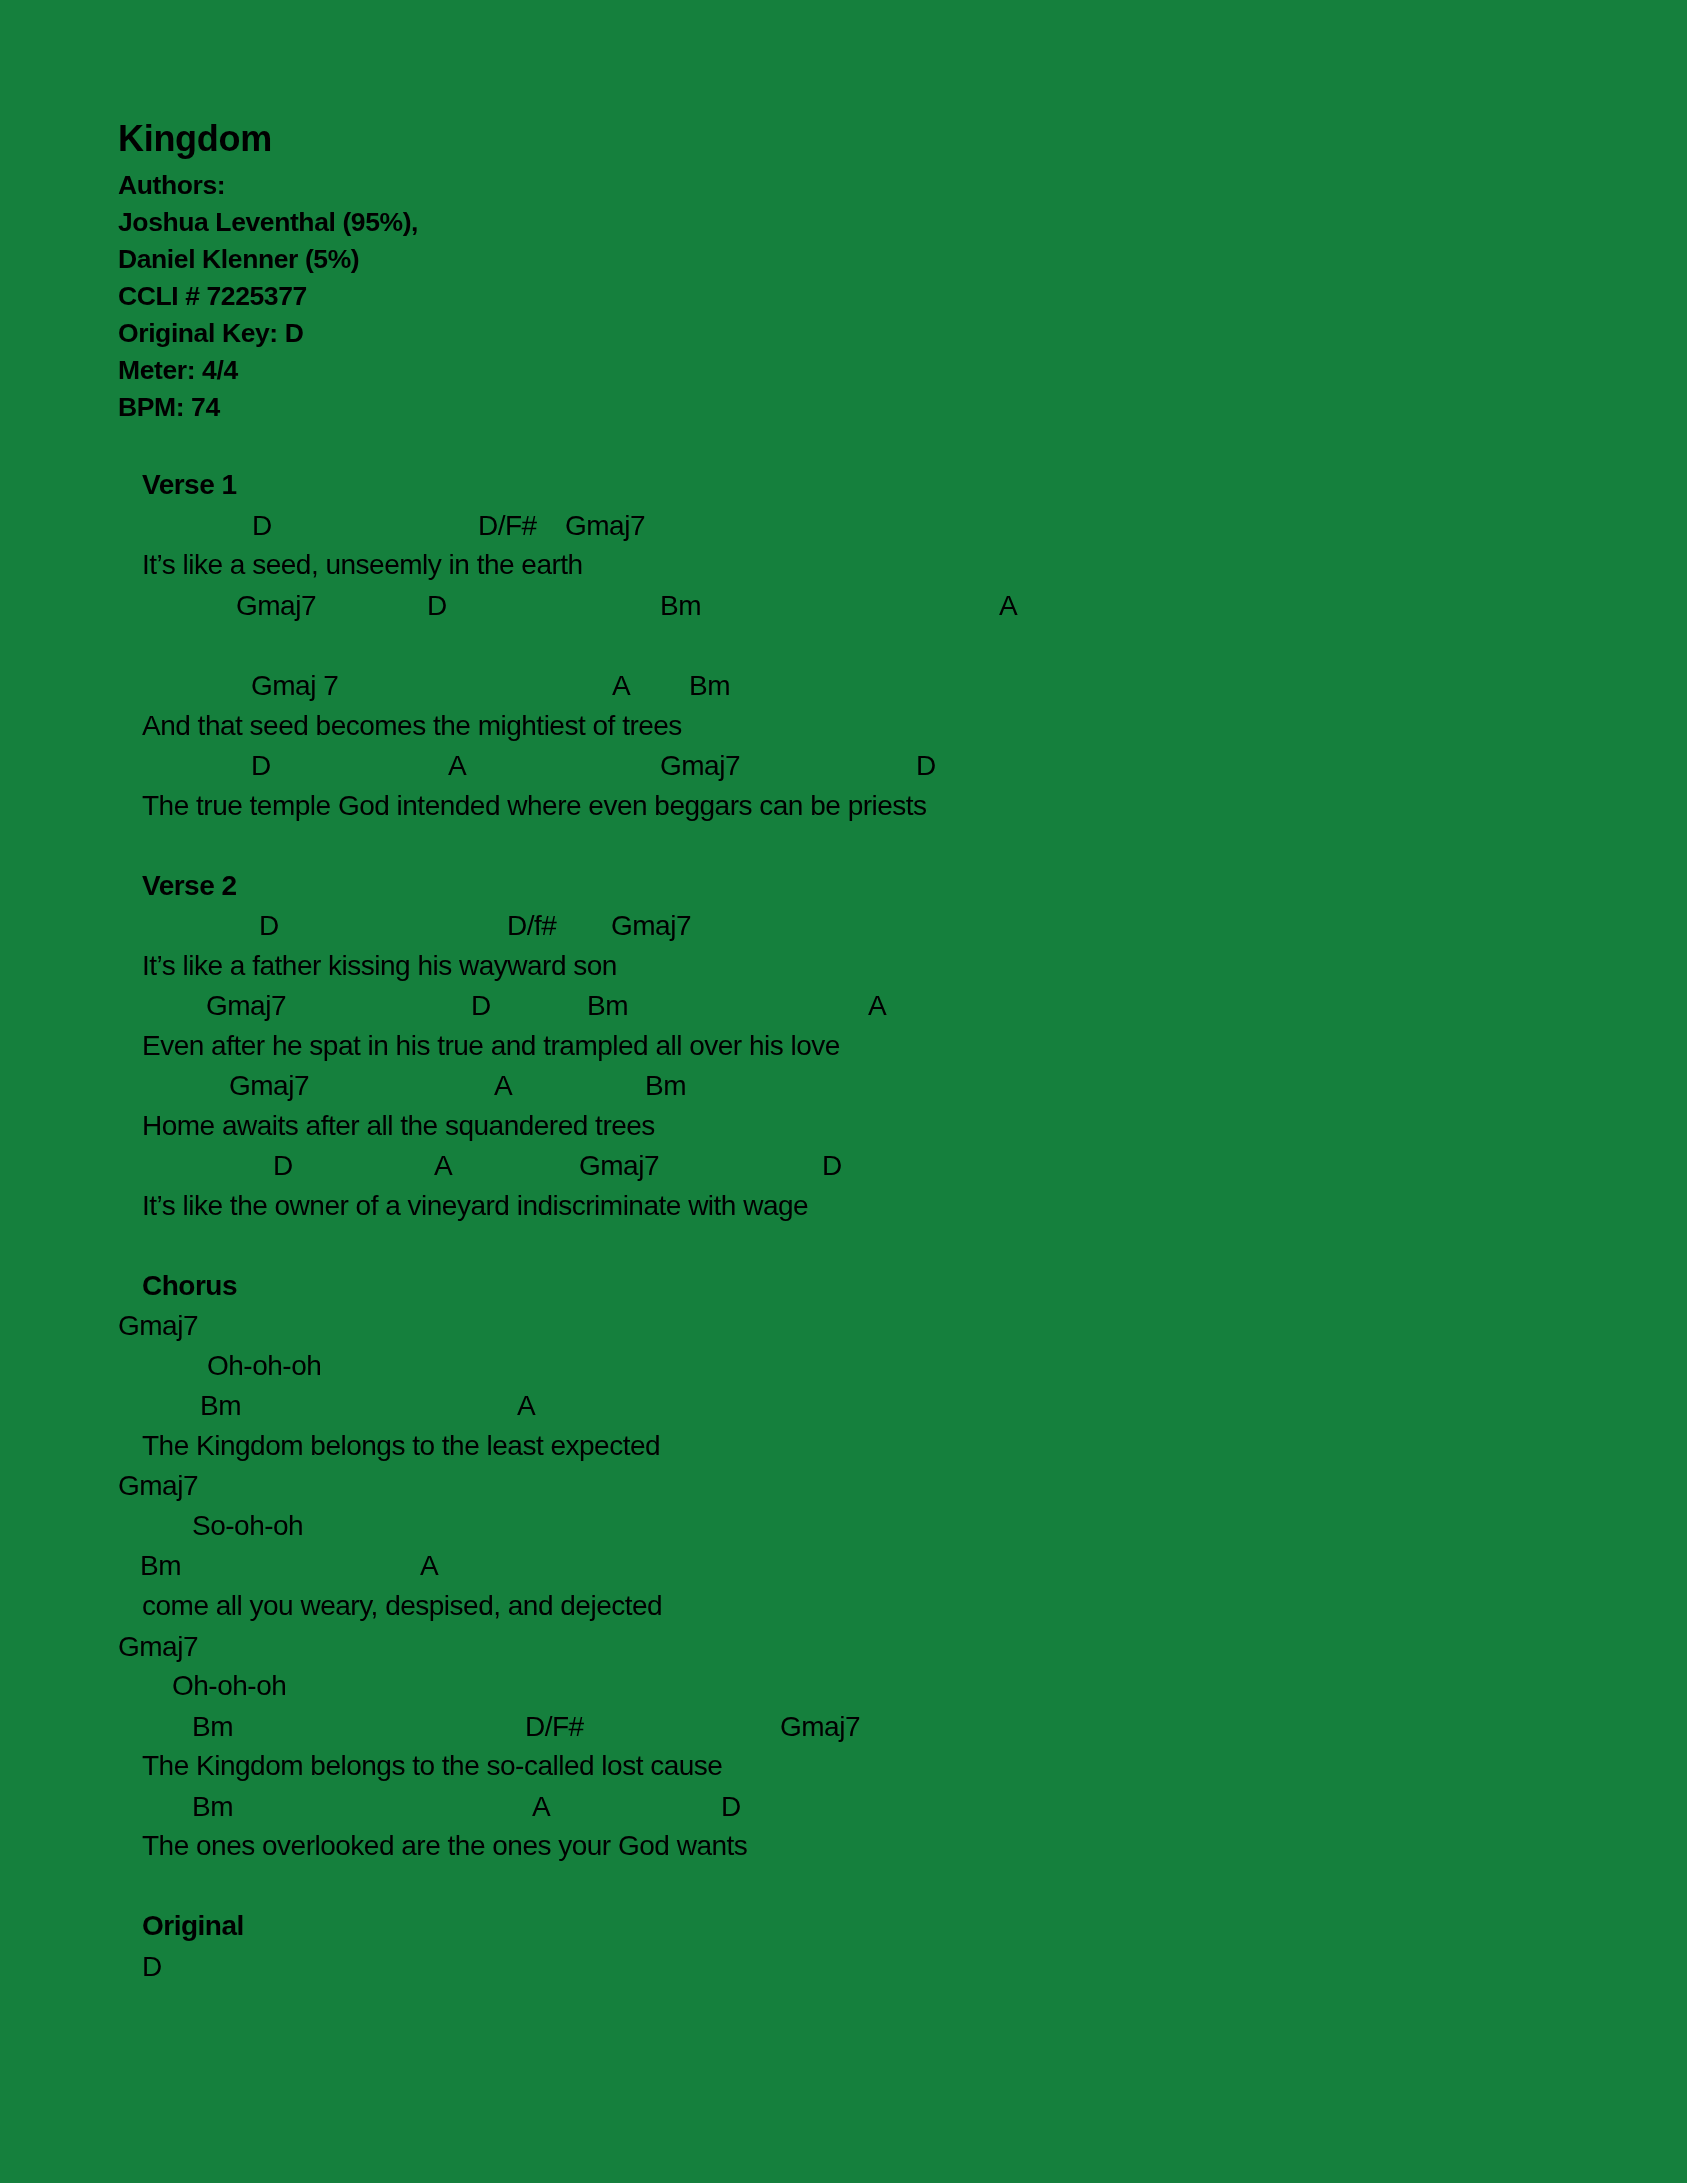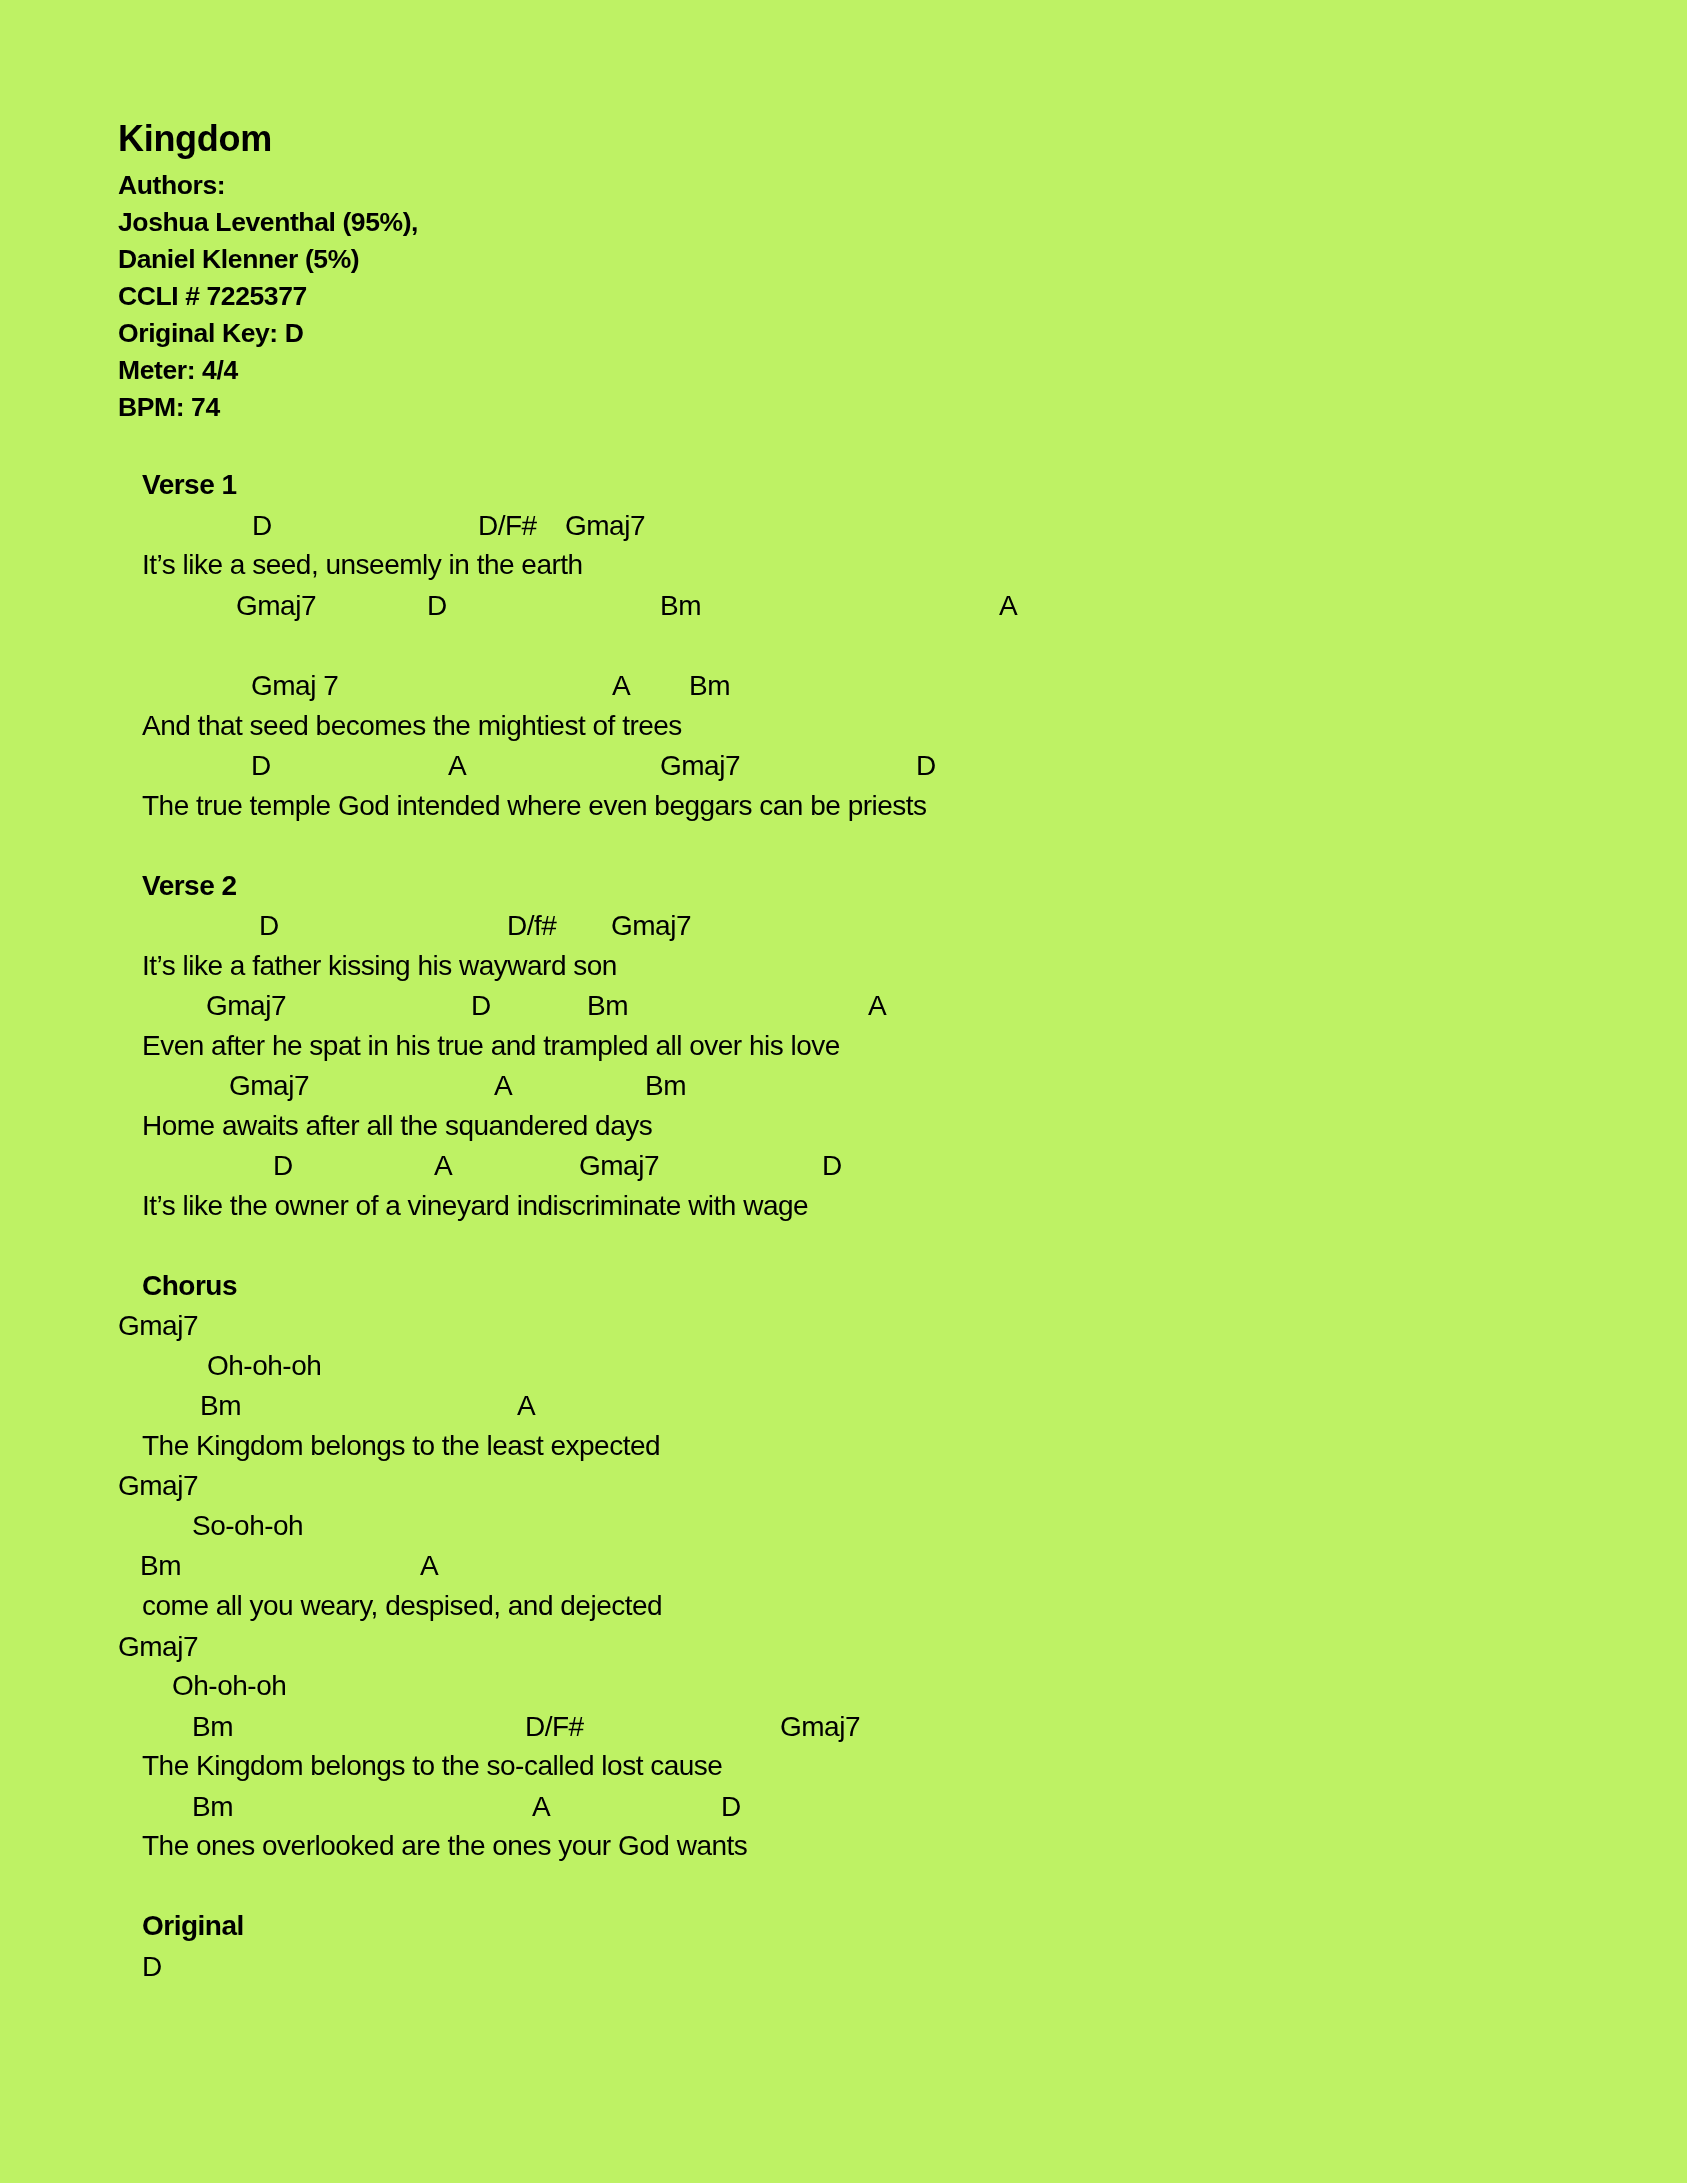--- a/index.html
+++ b/index.html
@@ -1,18 +1,18 @@
 <!DOCTYPE html>
 <html style="font-size:10.6px"><head>
   <meta charset="utf-8">
   <style>
     html, body { margin: 0; padding: 0; background: #ffffff; }
     body { width: 1687px; height: 2183px; position: relative; overflow: hidden;
            font-family: "Liberation Sans", "DejaVu Sans", sans-serif; color: #000000; }
-    .page { position: absolute; left: 0; top: 0; width: 1687px; height: 2183px; background: #bef264; }
+    .page { position: absolute; left: 0; top: 0; width: 1687px; height: 2183px; background: #15803d; }
     .title { position: absolute; left: 118px; top: 118px; font-size: 36px; font-weight: bold; line-height: 42px; letter-spacing: -0.3px; }
     .meta { position: absolute; left: 118px; font-size: 26.5px; font-weight: bold; line-height: 37px; letter-spacing: -0.4px; }
     .line { position: absolute; left: 118px; height: 37px; font-size: 28px; line-height: 37px; white-space: nowrap; letter-spacing: -0.5px; margin-left: 24px; }
     .heading { font-weight: bold; }
     .chord { position: absolute; top: 0; font-size: 28px; line-height: 37px; white-space: nowrap; letter-spacing: -0.5px; }
     .chordrow { position: absolute; left: 0; width: 1687px; height: 37px; }
   </style>
 </head>
 <body>
 
@@ -73,21 +73,21 @@
     <span class="chord" style="left:587px">Bm</span>
     <span class="chord" style="left:868px">A</span>
   </div>
   <div class="line" style="top:1027px">Even after he spat in his true and trampled all over his love</div>
 
   <div class="chordrow" style="top:1067px">
     <span class="chord" style="left:229px">Gmaj7</span>
     <span class="chord" style="left:494px">A</span>
     <span class="chord" style="left:645px">Bm</span>
   </div>
-  <div class="line" style="top:1107px">Home awaits after all the squandered days</div>
+  <div class="line" style="top:1107px">Home awaits after all the squandered trees</div>
 
   <div class="chordrow" style="top:1147px">
     <span class="chord" style="left:273px">D</span>
     <span class="chord" style="left:434px">A</span>
     <span class="chord" style="left:579px">Gmaj7</span>
     <span class="chord" style="left:822px">D</span>
   </div>
   <div class="line" style="top:1187px">It’s like the owner of a vineyard indiscriminate with wage</div>
 
   <div class="line heading" style="top:1267px">Chorus</div>

